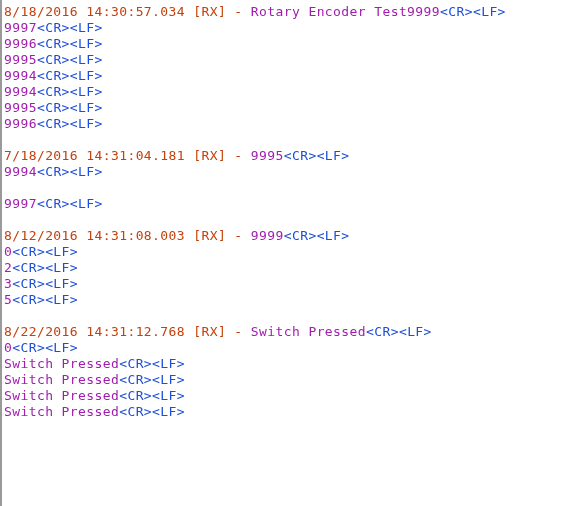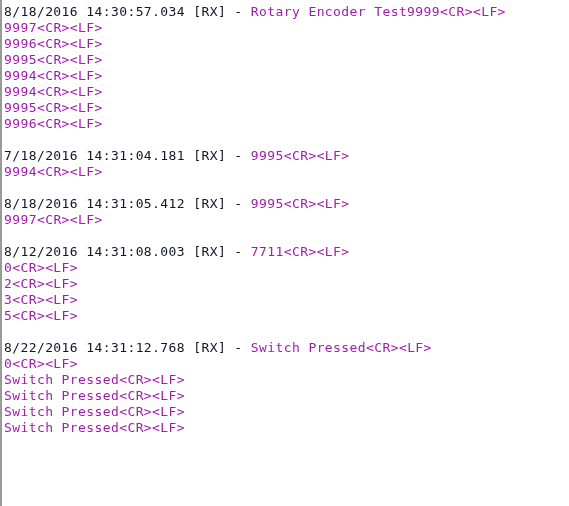--- a/index.html
+++ b/index.html
@@ -40,46 +40,45 @@
     font-size: 13px;
     line-height: 16px;
     height: 16px;
     white-space: pre;
     letter-spacing: 0.4px;
     font-family: "DejaVu Sans Mono", "Liberation Mono", monospace;
   }
   .log-line.blank {
     height: 16px;
   }
-  .seg-meta   { color: #0f172a; }
+  .seg-meta   { color: #c2410c; }
   .seg-data   { color: #a21caf; }
-  .seg-eol    { color: #a21caf; }
+  .seg-eol    { color: #1d4ed8; }
 </style>
 </head>
 <body>
 
 <div id="terminal-log">
   <div class="left-gutter-rule"></div>
   <div id="log-lines">
       <div class="log-line"><span class="seg-meta">8/18/2016 14:30:57.034 [RX] - </span><span class="seg-data">Rotary Encoder Test9999</span><span class="seg-eol">&lt;CR&gt;&lt;LF&gt;</span></div>
       <div class="log-line"><span class="seg-data">9997</span><span class="seg-eol">&lt;CR&gt;&lt;LF&gt;</span></div>
       <div class="log-line"><span class="seg-data">9996</span><span class="seg-eol">&lt;CR&gt;&lt;LF&gt;</span></div>
       <div class="log-line"><span class="seg-data">9995</span><span class="seg-eol">&lt;CR&gt;&lt;LF&gt;</span></div>
       <div class="log-line"><span class="seg-data">9994</span><span class="seg-eol">&lt;CR&gt;&lt;LF&gt;</span></div>
       <div class="log-line"><span class="seg-data">9994</span><span class="seg-eol">&lt;CR&gt;&lt;LF&gt;</span></div>
       <div class="log-line"><span class="seg-data">9995</span><span class="seg-eol">&lt;CR&gt;&lt;LF&gt;</span></div>
       <div class="log-line"><span class="seg-data">9996</span><span class="seg-eol">&lt;CR&gt;&lt;LF&gt;</span></div>
       <div class="log-line blank">&nbsp;</div>
       <div class="log-line"><span class="seg-meta">7/18/2016 14:31:04.181 [RX] - </span><span class="seg-data">9995</span><span class="seg-eol">&lt;CR&gt;&lt;LF&gt;</span></div>
       <div class="log-line"><span class="seg-data">9994</span><span class="seg-eol">&lt;CR&gt;&lt;LF&gt;</span></div>
       <div class="log-line blank">&nbsp;</div>
-      <div class="log-line"><span class="seg-meta">8/18/2016 14:31:05.412 [RX] - </span><span class="seg-data">9995</span><span class="seg-eol">&lt;CR&gt;&lt;LF&gt;</span></div>
       <div class="log-line"><span class="seg-data">9997</span><span class="seg-eol">&lt;CR&gt;&lt;LF&gt;</span></div>
       <div class="log-line blank">&nbsp;</div>
-      <div class="log-line"><span class="seg-meta">8/12/2016 14:31:08.003 [RX] - </span><span class="seg-data">7711</span><span class="seg-eol">&lt;CR&gt;&lt;LF&gt;</span></div>
+      <div class="log-line"><span class="seg-meta">8/12/2016 14:31:08.003 [RX] - </span><span class="seg-data">9999</span><span class="seg-eol">&lt;CR&gt;&lt;LF&gt;</span></div>
       <div class="log-line"><span class="seg-data">0</span><span class="seg-eol">&lt;CR&gt;&lt;LF&gt;</span></div>
       <div class="log-line"><span class="seg-data">2</span><span class="seg-eol">&lt;CR&gt;&lt;LF&gt;</span></div>
       <div class="log-line"><span class="seg-data">3</span><span class="seg-eol">&lt;CR&gt;&lt;LF&gt;</span></div>
       <div class="log-line"><span class="seg-data">5</span><span class="seg-eol">&lt;CR&gt;&lt;LF&gt;</span></div>
       <div class="log-line blank">&nbsp;</div>
       <div class="log-line"><span class="seg-meta">8/22/2016 14:31:12.768 [RX] - </span><span class="seg-data">Switch Pressed</span><span class="seg-eol">&lt;CR&gt;&lt;LF&gt;</span></div>
       <div class="log-line"><span class="seg-data">0</span><span class="seg-eol">&lt;CR&gt;&lt;LF&gt;</span></div>
       <div class="log-line"><span class="seg-data">Switch Pressed</span><span class="seg-eol">&lt;CR&gt;&lt;LF&gt;</span></div>
       <div class="log-line"><span class="seg-data">Switch Pressed</span><span class="seg-eol">&lt;CR&gt;&lt;LF&gt;</span></div>
       <div class="log-line"><span class="seg-data">Switch Pressed</span><span class="seg-eol">&lt;CR&gt;&lt;LF&gt;</span></div>

